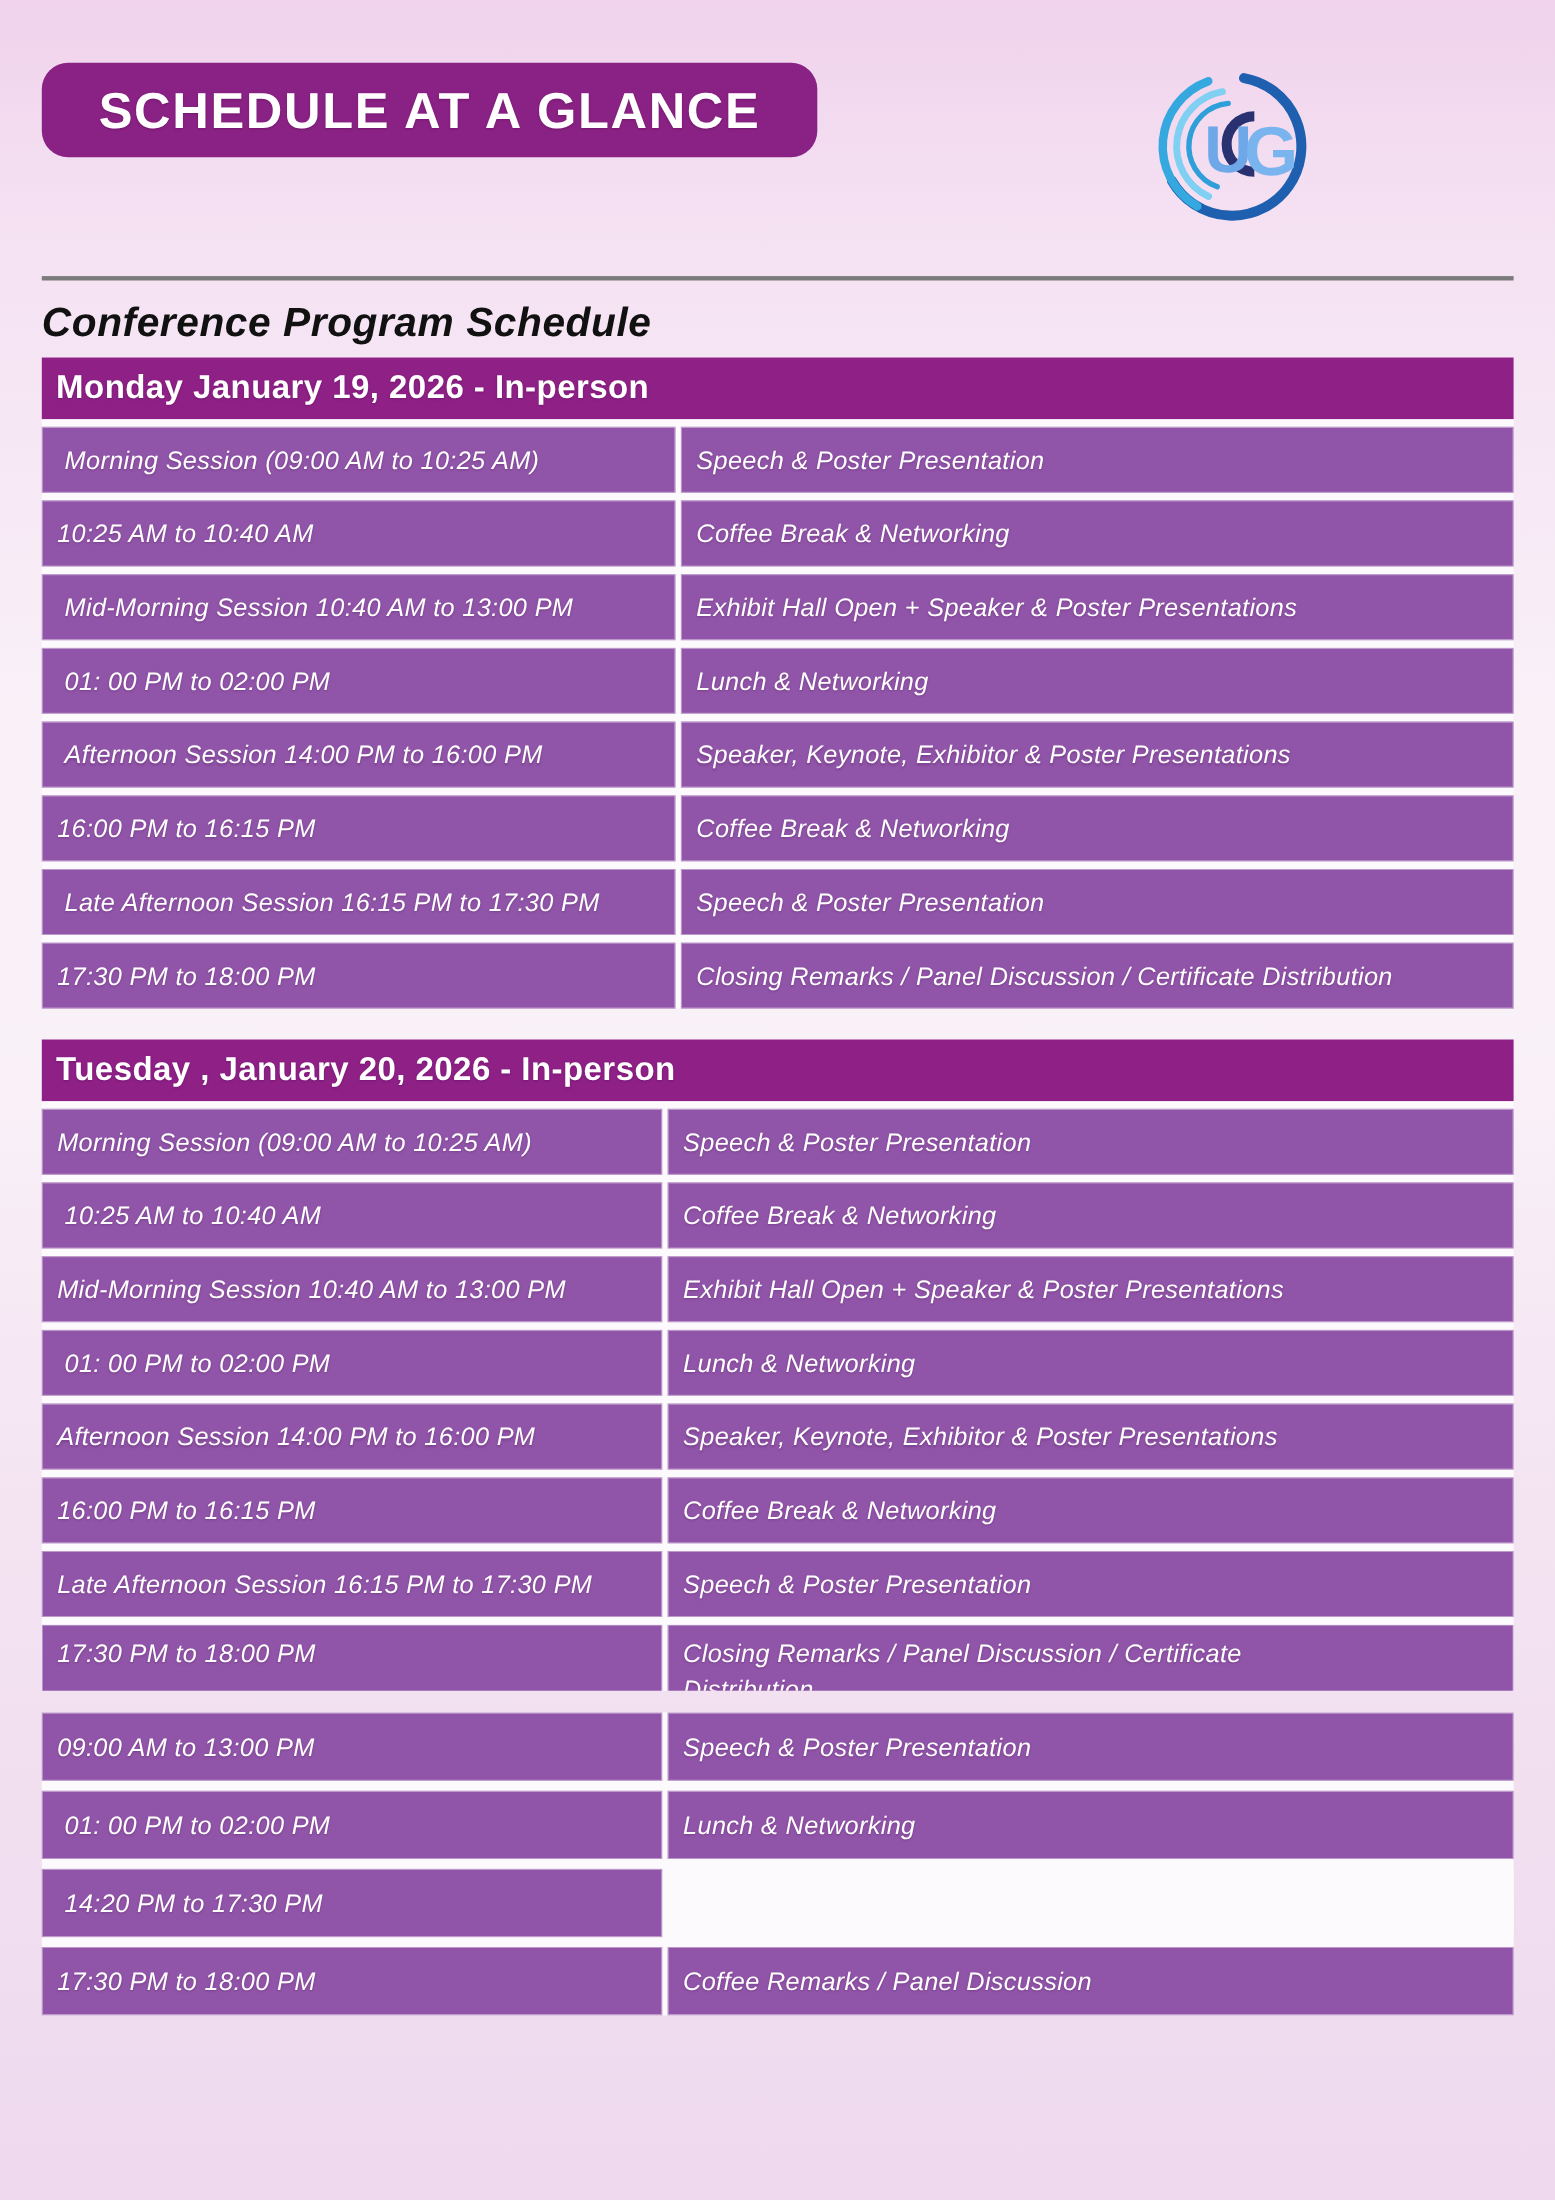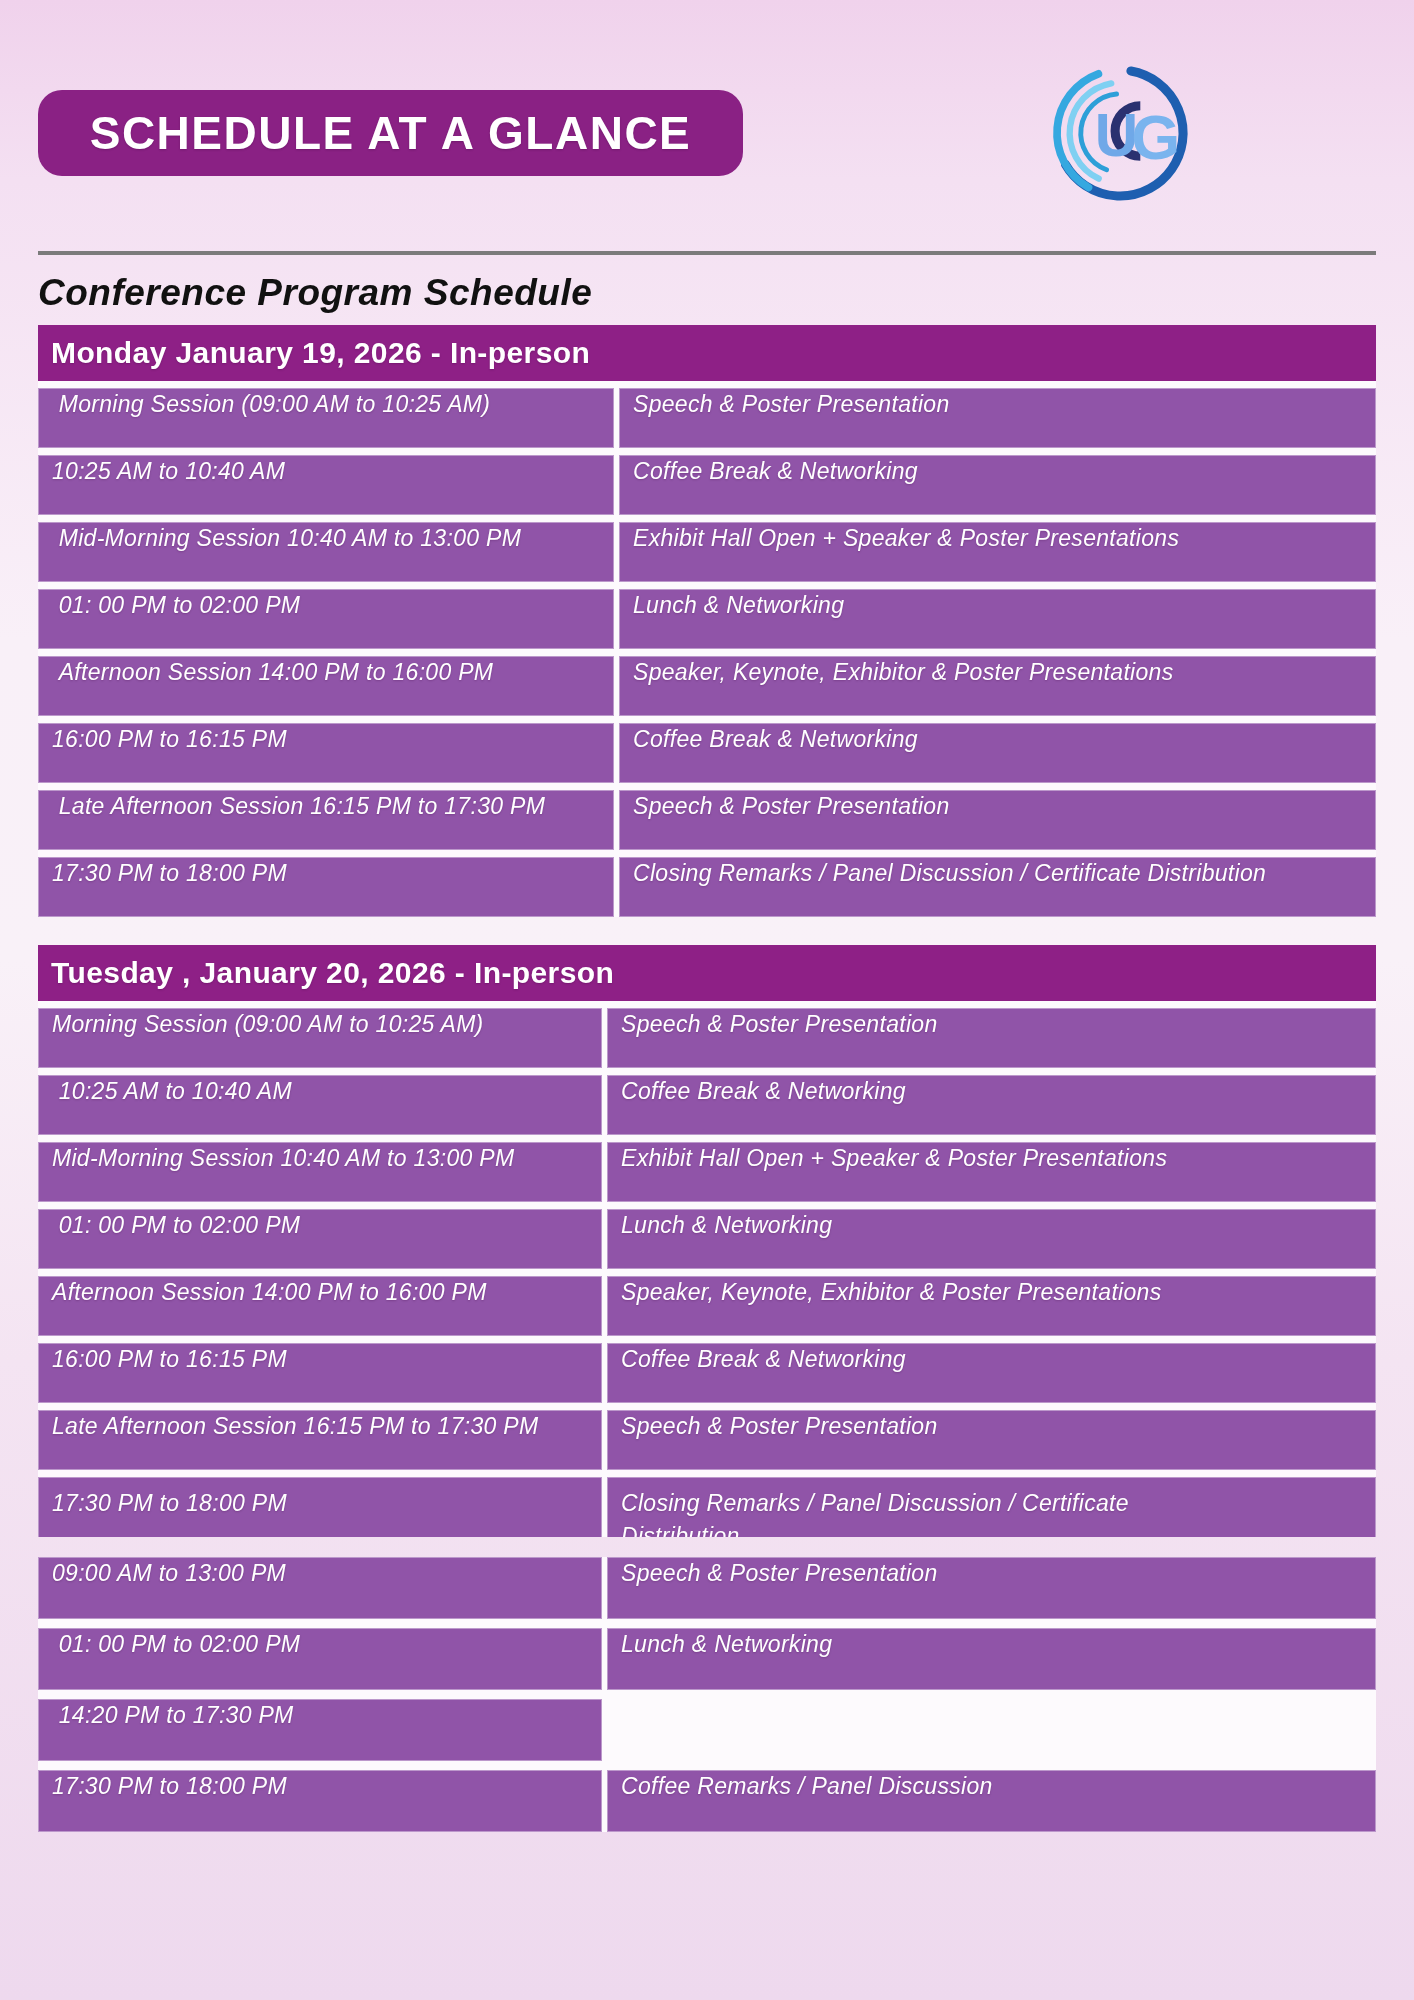--- a/index.html
+++ b/index.html
@@ -20,21 +20,21 @@
     height:2000px;
     overflow:hidden;
     font-family:"Liberation Sans",sans-serif;
     background:linear-gradient(180deg,var(--bg-top) 0%,#f4e0f2 9%,var(--bg-mid) 32%,#f9f1f8 48%,#f4e4f2 68%,var(--bg-bottom) 100%);
     padding:57px 38px 0 38px;
   }
   
   .banner-row{
     display:flex;
     justify-content:space-between;
-    align-items:center;
+    align-items:flex-start;
     height:152px;
   }
   .title-pill{
     width:705px;
     height:86px;
     background:var(--banner-bg);
     border-radius:24px;
     display:flex;
     align-items:center;
     justify-content:center;
@@ -100,21 +100,21 @@
     margin-bottom:7px;
   }
   .day-section:nth-of-type(2) .row,
   .day-section:nth-of-type(3) .row{grid-template-columns:564px 1fr;}
   .day-section:nth-of-type(3) .row{min-height:62px;margin-bottom:9px;}
   .row:last-child{margin-bottom:0;}
   .cell{
     background:var(--row-bg);
     box-shadow:inset 0 0 0 1px rgba(255,255,255,.4);
     display:flex;
-    align-items:flex-start;
+    align-items:center;
     padding-left:14px;
     padding-right:12px;
   }
   .cell span{
     color:var(--text-light);
     font-size:23px;
     line-height:33px;
     font-style:italic;
     letter-spacing:.3px;
     text-shadow:0 1px 2px rgba(60,0,60,.25);

